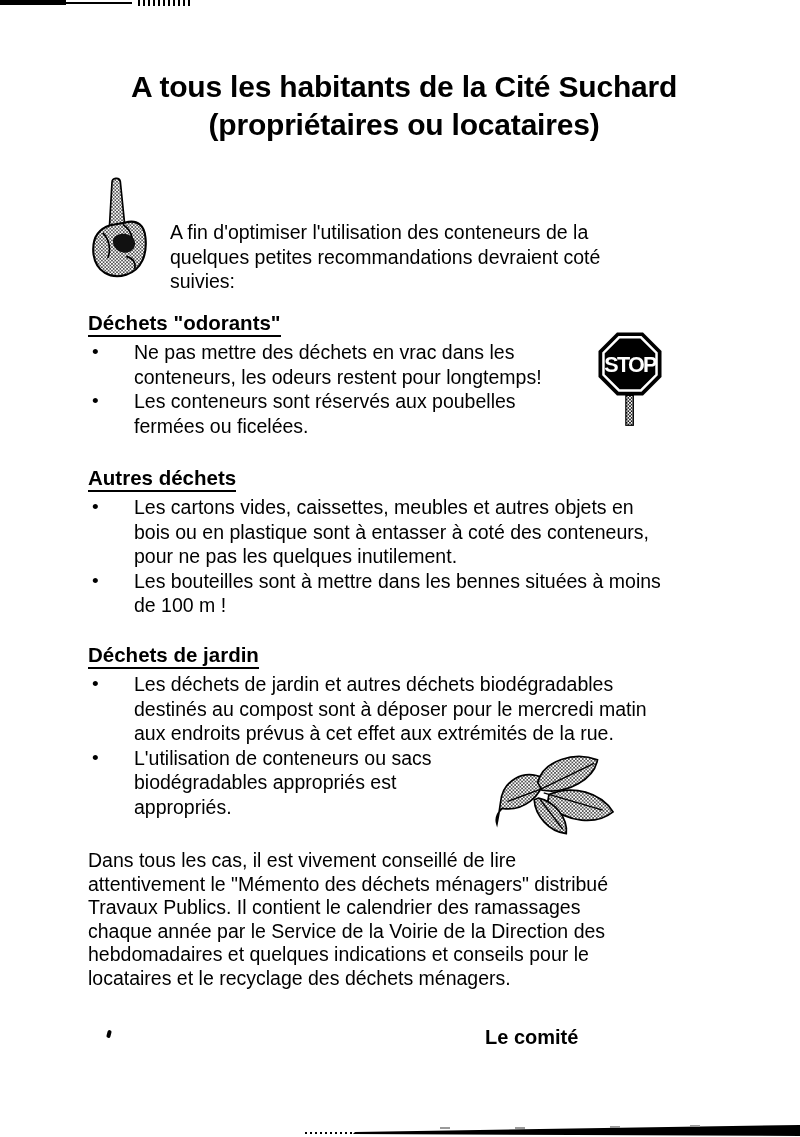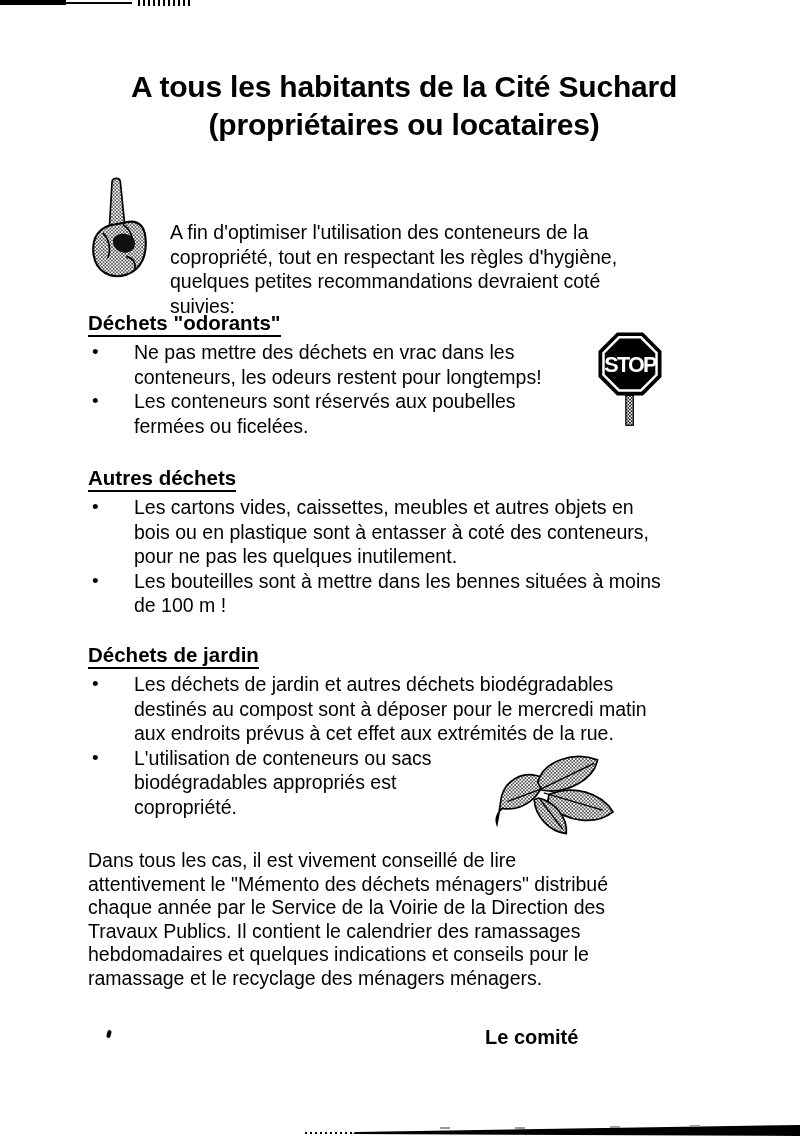--- a/index.html
+++ b/index.html
@@ -85,21 +85,20 @@
     </defs>
     <path d="M31,10 C31,4 40,3 41,9 L46,58 L28,62 Z" fill="url(#ht-hand)" stroke="#000" stroke-width="2"></path>
     <path d="M29,61 L46,58 C62,53 70,62 71,76 C73,95 67,114 48,120 C29,126 12,116 9,96 C7,79 13,66 29,61 Z" fill="url(#ht-hand)" stroke="#000" stroke-width="2.5"></path>
     <path d="M33,76 C40,68 54,70 58,79 C61,88 52,96 43,93 C35,91 30,83 33,76 Z" fill="#111"></path>
     <path d="M20,70 C28,78 30,90 26,100" fill="none" stroke="#000" stroke-width="2"></path>
     <path d="M48,98 C56,100 60,106 58,113" fill="none" stroke="#000" stroke-width="2"></path>
     <path d="M44,60 C50,64 54,70 55,76" fill="none" stroke="#000" stroke-width="2"></path>
   </svg>
   <div class="intro-text">
     <div class="tline">A fin d'optimiser l'utilisation des conteneurs de la</div>
-    <div class="tline">copropriété, tout en respectant les règles d'hygiène,</div>
     <div class="tline">quelques petites recommandations devraient coté</div>
     <div class="tline">suivies:</div>
   </div>
 
   <div class="sec-heading sec1-heading">
     <span>Déchets "odorants"</span>
   </div>
   <div class="bullets sec1-bullets">
     <div class="bullet">
       <div class="bullet-dot">•</div>
@@ -161,21 +160,21 @@
         <div class="tline">Les déchets de jardin et autres déchets biodégradables</div>
         <div class="tline">destinés au compost sont à déposer pour le mercredi matin</div>
         <div class="tline">aux endroits prévus à cet effet aux extrémités de la rue.</div>
       </div>
     </div>
     <div class="bullet">
       <div class="bullet-dot">•</div>
       <div class="bullet-text">
         <div class="tline">L'utilisation de conteneurs ou sacs</div>
         <div class="tline">biodégradables appropriés est</div>
-        <div class="tline">copropriété.</div>
+        <div class="tline">appropriés.</div>
       </div>
     </div>
   </div>
   <svg class="leaves-icon" width="130" height="92" viewBox="0 0 150 105" xmlns="http://www.w3.org/2000/svg">
     <defs>
       <pattern id="ht-leaf" width="4" height="4" patternUnits="userSpaceOnUse">
         <rect width="4" height="4" fill="#fff"></rect>
         <circle cx="1" cy="1" r="1" fill="#1a1a1a"></circle>
         <circle cx="3" cy="3" r="1" fill="#1a1a1a"></circle>
       </pattern>
@@ -185,21 +184,21 @@
     <path d="M68,52 C96,40 128,50 142,72 C122,88 90,84 66,64 Z" fill="url(#ht-leaf)" stroke="#000" stroke-width="2"></path>
     <path d="M56,56 C74,60 90,78 88,97 C68,95 52,76 51,58 Z" fill="url(#ht-leaf)" stroke="#000" stroke-width="2"></path>
     <path d="M20,60 L58,46 L120,16" fill="none" stroke="#000" stroke-width="1.5"></path>
     <path d="M62,50 L130,70" fill="none" stroke="#000" stroke-width="1.5"></path>
     <path d="M58,58 L84,92" fill="none" stroke="#000" stroke-width="1.5"></path>
   </svg>
 
   <div class="closing">
     <div class="tline">Dans tous les cas, il est vivement conseillé de lire</div>
     <div class="tline">attentivement le "Mémento des déchets ménagers" distribué</div>
+    <div class="tline">Travaux Publics. Il contient le calendrier des ramassages</div>
     <div class="tline">chaque année par le Service de la Voirie de la Direction des</div>
-    <div class="tline">Travaux Publics. Il contient le calendrier des ramassages</div>
     <div class="tline">hebdomadaires et quelques indications et conseils pour le</div>
-    <div class="tline">ramassage et le recyclage des ménagers ménagers.</div>
+    <div class="tline">locataires et le recyclage des déchets ménagers.</div>
   </div>
 
   <div class="signature">Le comité</div>
 
 </div>
 
 </body></html>

